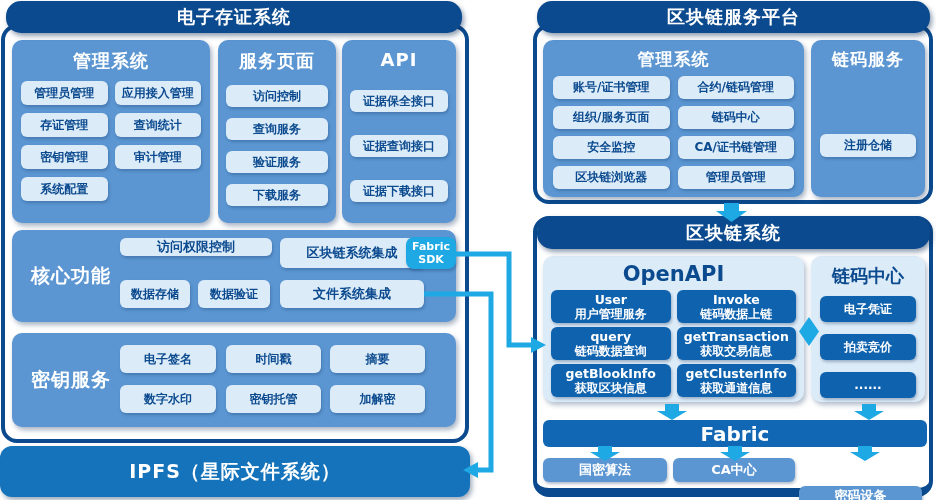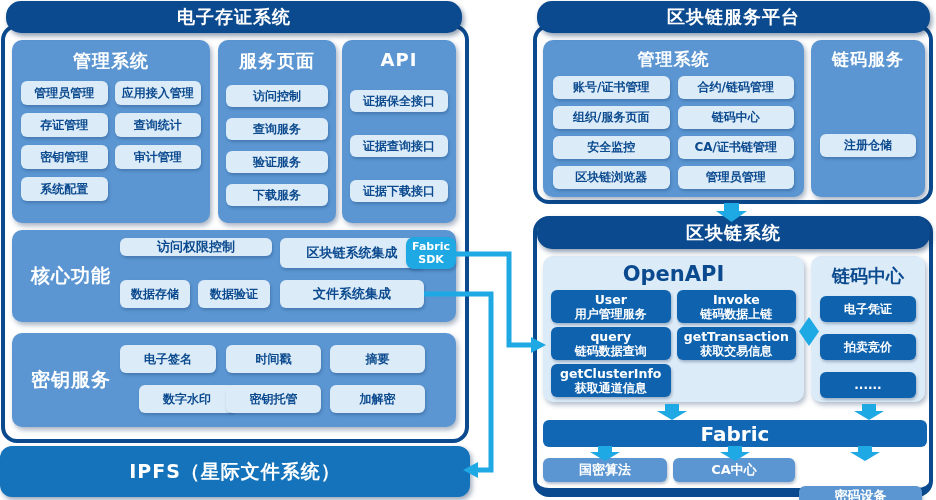--- a/index.html
+++ b/index.html
@@ -45,21 +45,21 @@
   .l-core .c2 { position:absolute; left:268px; top:8px;  width:144px; height:30px; font-size:13px; }
   .l-core .c3 { position:absolute; left:108px; top:50px; width:70px;  height:28px; }
   .l-core .c4 { position:absolute; left:186px; top:50px; width:72px;  height:28px; }
   .l-core .c5 { position:absolute; left:268px; top:50px; width:144px; height:28px; font-size:13px; }
   .badge { position:absolute; left:394px; top:7px; width:50px; height:32px; background:#1fa9e4; border-radius:8px;
            color:#fff; font-weight:bold; font-size:11px; line-height:13px; display:flex; flex-direction:column;
            align-items:center; justify-content:center; z-index:4; box-shadow:1px 2px 3px rgba(6,40,85,.3); }
   .l-key .k1 { position:absolute; left:108px; top:12px; width:96px; height:28px; }
   .l-key .k2 { position:absolute; left:214px; top:12px; width:95px; height:28px; }
   .l-key .k3 { position:absolute; left:318px; top:12px; width:95px; height:28px; }
-  .l-key .k4 { position:absolute; left:108px; top:52px; width:96px; height:28px;margin-left:19px; }
+  .l-key .k4 { position:absolute; left:108px; top:52px; width:96px; height:28px; }
   .l-key .k5 { position:absolute; left:214px; top:52px; width:95px; height:28px; }
   .l-key .k6 { position:absolute; left:318px; top:52px; width:95px; height:28px; }
 
   .ipfs { left:0; top:446px; width:470px; height:51px; background:#1473ba; border-radius:12px; color:#fff;
           font-weight:bold; font-size:19px; display:flex; align-items:center; justify-content:center;
           box-shadow:2px 3px 5px rgba(6,40,85,.4); letter-spacing:1px; position:absolute; }
 
   
   .r1-outline { left:533px; top:24px; width:400px; height:180px; }
   .r1-hdr { left:537px; top:1px; width:393px; height:32px; }
@@ -195,20 +195,24 @@
       </div>
       <div class="dchip">
         <span class="oa-en">query</span>
         <span class="oa-zh">链码数据查询</span>
       </div>
       <div class="dchip">
         <span class="oa-en">getTransaction</span>
         <span class="oa-zh">获取交易信息</span>
       </div>
       <div class="dchip">
+        <span class="oa-en">getBlookInfo</span>
+        <span class="oa-zh">获取区块信息</span>
+      </div>
+      <div class="dchip">
         <span class="oa-en">getClusterInfo</span>
         <span class="oa-zh">获取通道信息</span>
       </div>
     </div>
   </div>
 
   <div class="lightbox r-cc">
     <div class="lb-title">链码中心</div>
     <div class="dchip i1">电子凭证</div>
     <div class="dchip i2">拍卖竞价</div>

